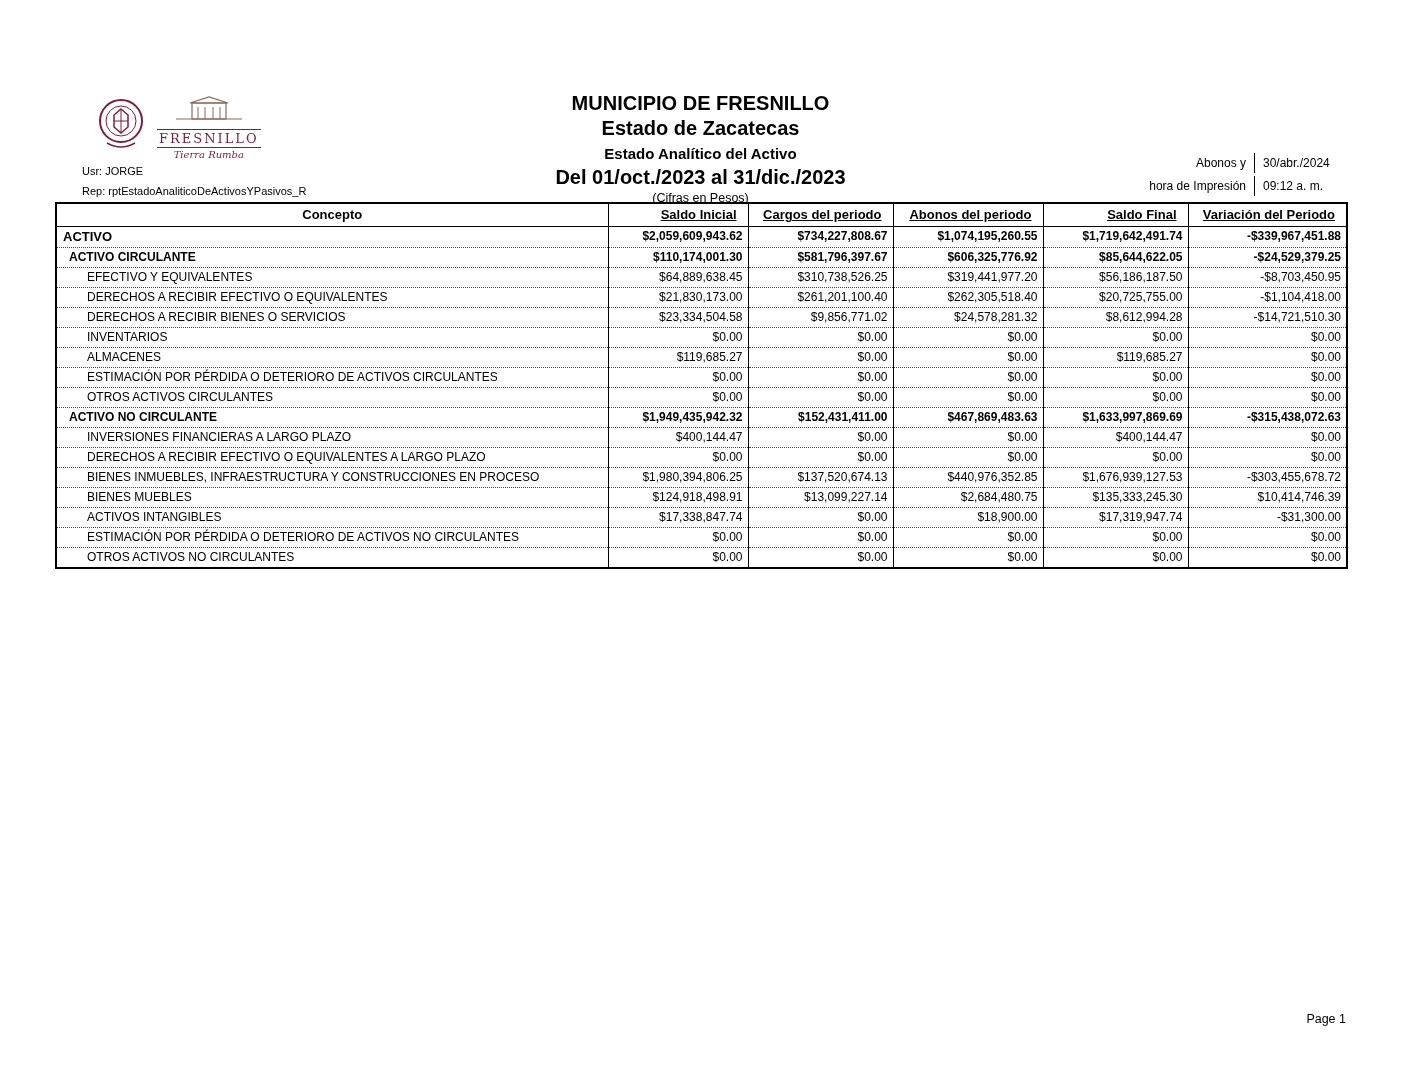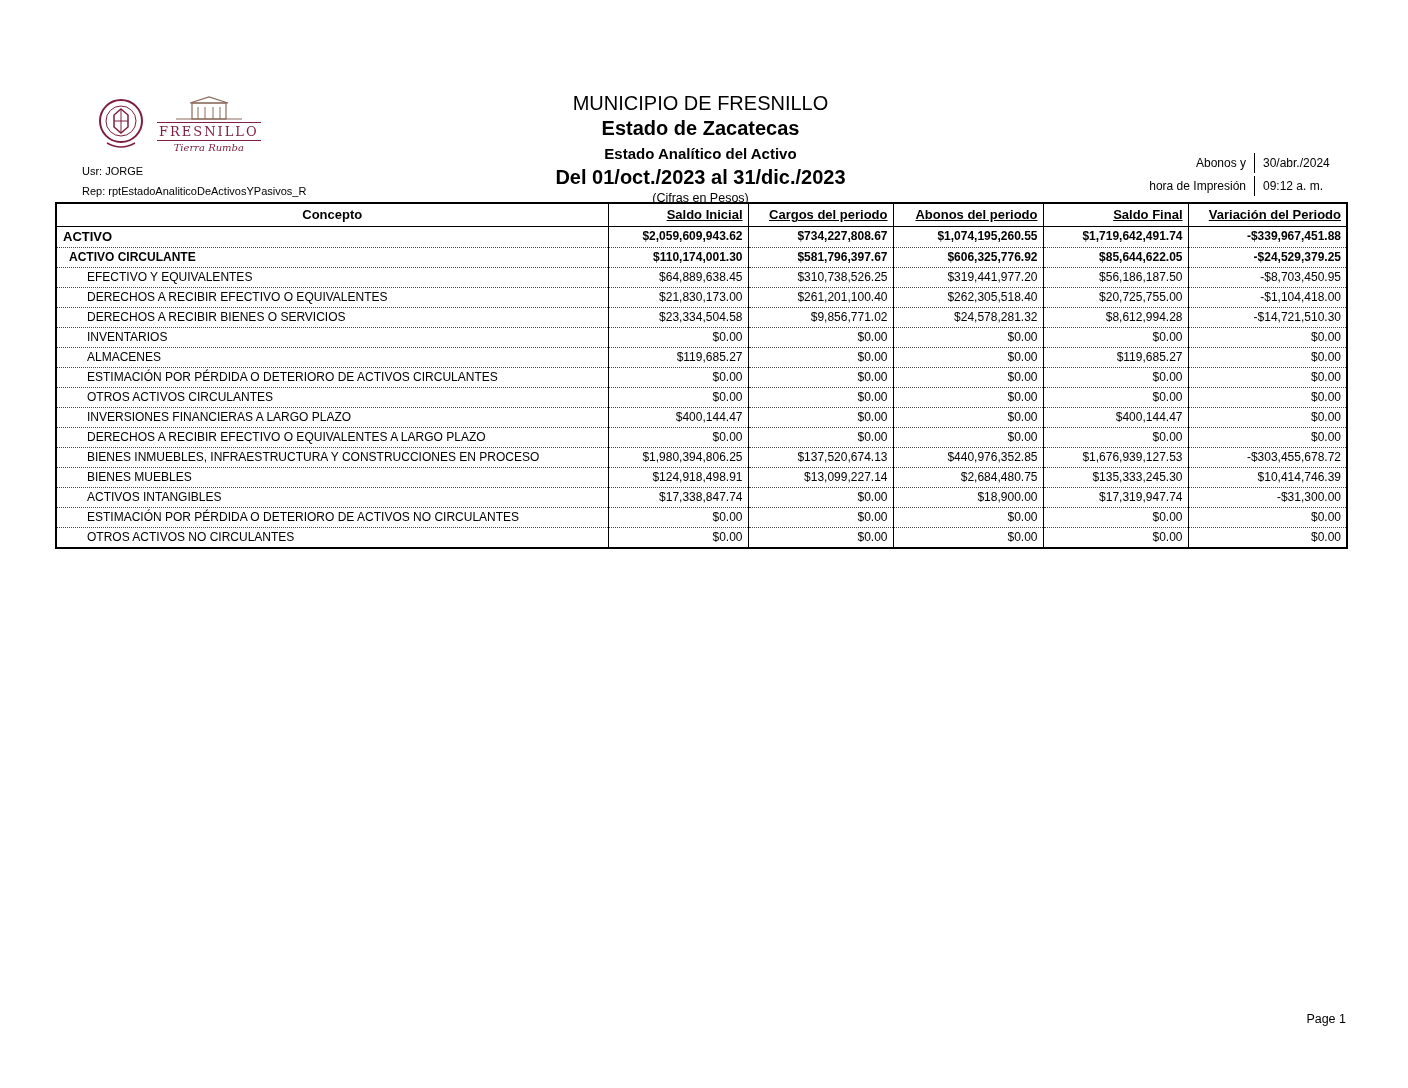--- a/index.html
+++ b/index.html
@@ -4,41 +4,41 @@
 <style>
   * { margin:0; padding:0; box-sizing:border-box; }
   html,body { background:#ffffff; }
   body { font-family:"Liberation Sans", sans-serif; color:#000; }
   .page { position:relative; width:1408px; height:1088px; background:#fff; overflow:hidden; }
 
   
   .logos { position:absolute; left:95px; top:93px; display:flex; align-items:flex-start; gap:10px; }
   .seal svg { display:block; }
   .logo-box { display:flex; flex-direction:column; align-items:center; padding-top:2px; }
-  .logo-name { font-family:"DejaVu Serif", serif; font-size:13px; letter-spacing:2px; color:#7d1f3c; margin-top:1px; border-top:1px solid #7d1f3c; border-bottom:1px solid #7d1f3c; padding:1px 2px; }
+  .logo-name { font-family:"DejaVu Serif", serif; font-size:13px; letter-spacing:2px; color:#7d1f3c; margin-top:8px; border-top:1px solid #7d1f3c; border-bottom:1px solid #7d1f3c; padding:1px 2px; }
   .logo-tagline { font-family:"DejaVu Serif", serif; font-style:italic; font-size:10px; color:#7d1f3c; margin-top:1px; }
 
   .titles { position:absolute; left:55px; top:92px; width:1291px; text-align:center; }
-  .t-main  { font-size:20px; font-weight:normal; }
+  .t-main  { font-size:20px; font-weight:bold; }
   .t-sub1  { font-size:20px; font-weight:bold; margin-top:2px; }
   .t-sub2  { font-size:15px; font-weight:bold; margin-top:5px; }
   .t-sub3  { font-size:20px; font-weight:bold; margin-top:4px; }
   .t-sub4  { font-size:12.5px; margin-top:2px; }
 
   .meta-left { position:absolute; left:82px; top:165px; font-size:11px; }
   .meta-left div { margin-bottom:8px; }
 
   .meta-right { position:absolute; right:62px; top:153px; font-size:12px; }
   .meta-right .mrow { display:flex; justify-content:flex-end; align-items:stretch; margin-bottom:3px; }
   .meta-right .mlabel { text-align:right; padding:3px 8px 3px 0; }
   .meta-right .mvalue { border-left:1px solid #000; padding:3px 0 3px 8px; width:92px; text-align:left; }
 
   
   table.report { position:absolute; left:55px; top:202px; width:1291px; border-collapse:collapse; table-layout:fixed; border:2px solid #000; }
-  table.report th { border:1px solid #000; font-size:13px; font-weight:bold; padding:3px 5px; height:23px; background:#fff; }
+  table.report th { border:1px solid #000; font-size:13px; font-weight:bold; padding:3px 11px; height:23px; background:#fff; }
   table.report th.concepto { text-align:center; }
   table.report th.num { text-align:right;text-decoration:underline; }
   table.report td { font-size:12px; padding:2px 5px; height:19px; line-height:1.25; border-left:1px solid #000; border-right:1px solid #000; border-top:1px dotted #444; border-bottom:1px dotted #444; overflow:hidden; white-space:nowrap; }
   table.report td.num { text-align:right; }
   table.report tr.bold td { font-weight:bold; }
   table.report td.lvl0 { padding-left:6px;  font-size:13px; }
   table.report td.lvl1 { padding-left:12px; }
   table.report td.lvl2 { padding-left:30px; }
 
   .page-footer { position:absolute; top:1012px; right:62px; font-size:12.5px; }
@@ -183,20 +183,28 @@
           <td class="num">$0.00</td>
         </tr>
         <tr>
           <td class="concepto lvl2">OTROS ACTIVOS CIRCULANTES</td>
           <td class="num">$0.00</td>
           <td class="num">$0.00</td>
           <td class="num">$0.00</td>
           <td class="num">$0.00</td>
           <td class="num">$0.00</td>
         </tr>
+        <tr class="bold">
+          <td class="concepto lvl1">ACTIVO NO CIRCULANTE</td>
+          <td class="num">$1,949,435,942.32</td>
+          <td class="num">$152,431,411.00</td>
+          <td class="num">$467,869,483.63</td>
+          <td class="num">$1,633,997,869.69</td>
+          <td class="num">-$315,438,072.63</td>
+        </tr>
         <tr>
           <td class="concepto lvl2">INVERSIONES FINANCIERAS A LARGO PLAZO</td>
           <td class="num">$400,144.47</td>
           <td class="num">$0.00</td>
           <td class="num">$0.00</td>
           <td class="num">$400,144.47</td>
           <td class="num">$0.00</td>
         </tr>
         <tr>
           <td class="concepto lvl2">DERECHOS A RECIBIR EFECTIVO O EQUIVALENTES A LARGO PLAZO</td>

